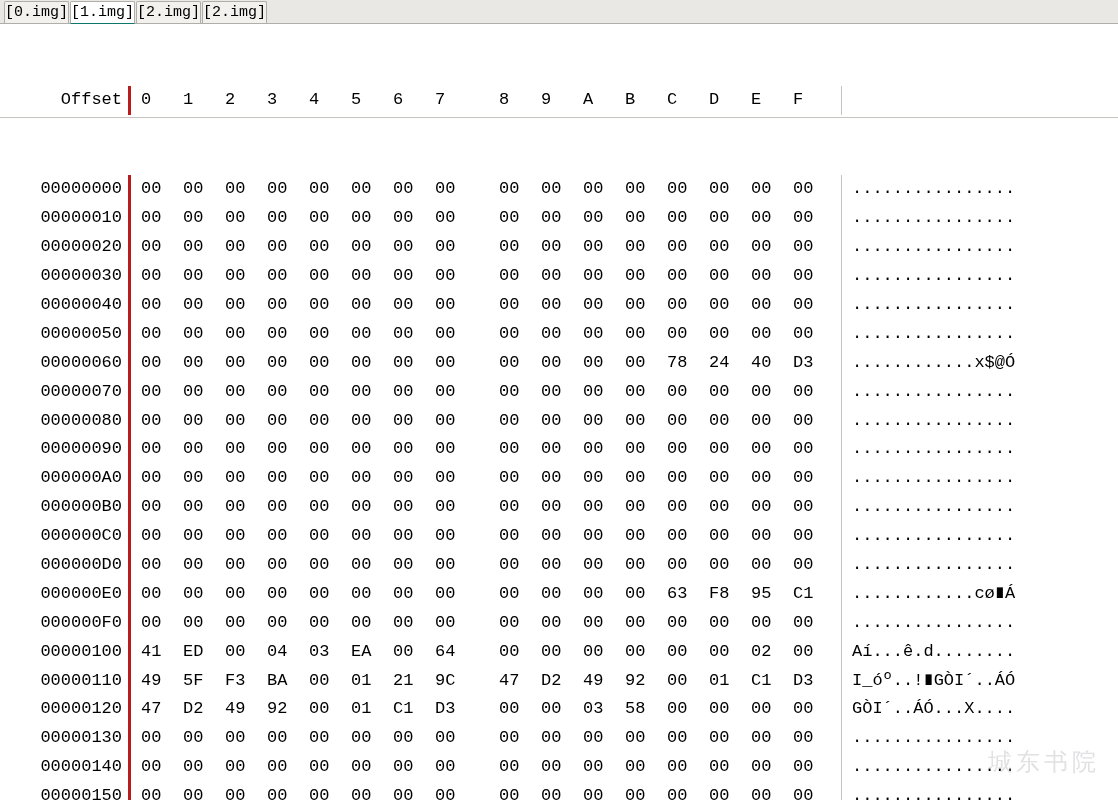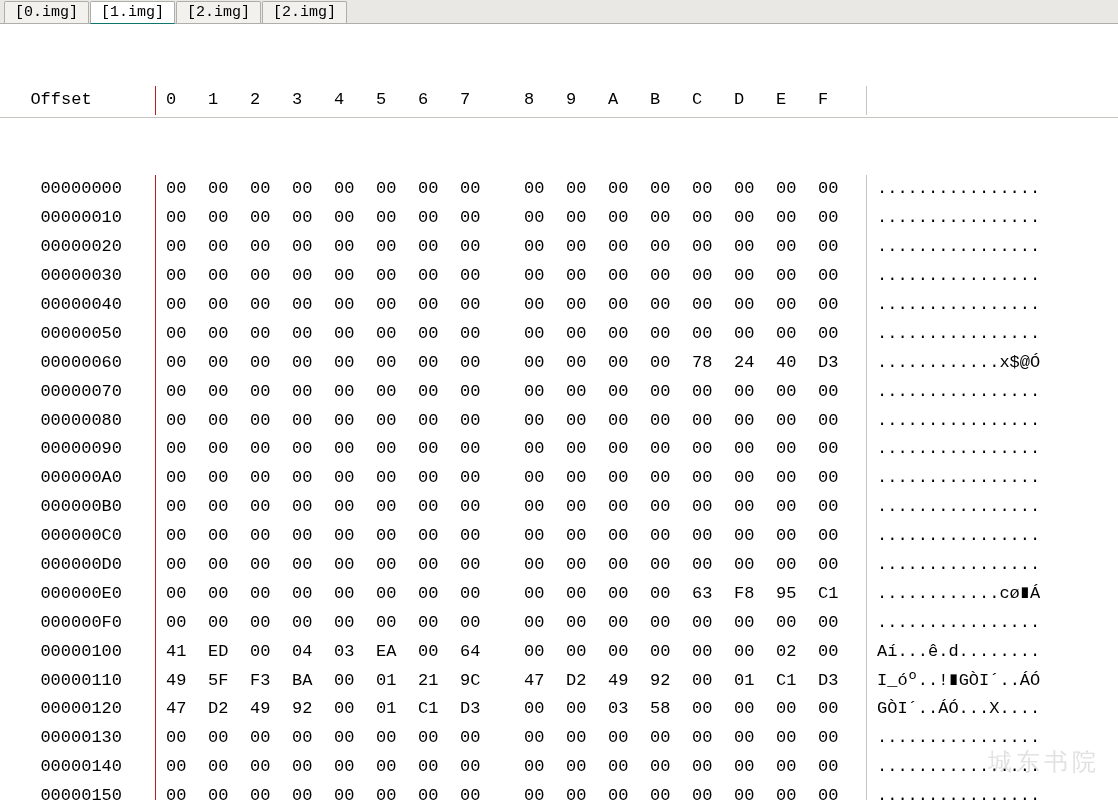--- a/index.html
+++ b/index.html
@@ -16,21 +16,21 @@
     background: #e9e8e5;
     border-bottom: 1px solid #b0aea9;
     height: 24px;
     align-items: flex-end;
     padding-left: 4px;
   }
   .tab {
     border: 1px solid #b0aea9;
     border-bottom: none;
     background: #f2f1ee;
-    padding: 2px 10px;
+    padding: 2px 0;
     margin-right: 1px;
     font-size: 15px;
     font-family: "Courier New", monospace;
     border-top-left-radius: 2px;
     border-top-right-radius: 2px;
     cursor: pointer;
     position: relative;
     top: 0;
   }
   .tab.active {
@@ -42,25 +42,24 @@
     white-space: pre;
     padding: 4px 0 0 0;
     line-height: 1.7;
   }
   .hdr-row, .data-row { display: flex; }
   .col-offset {
     width: 128px;
     text-align: right;
     padding-right: 6px;
   }
-  .hdr-row .col-offset { text-align: center; }
+  .hdr-row .col-offset { }
   .col-hex {
-    border-left: 1px solid #b91c1c;
+    border-left: 3px solid #b91c1c;
     padding: 0 6px 0 10px;
-    margin-left: 27px;
   }
   .col-ascii {
     border-left: 1px solid #c6c4bf;
     padding-left: 10px;
   }
   .hex-group { display: inline-block; }
   .hex-gap { display: inline-block; width: 22px; }
   .byte { display: inline-block; width: 42px; text-align: left; }
   .hdr-row { border-bottom: 1px solid #c6c4bf; padding-bottom: 2px; }
   .watermark {

